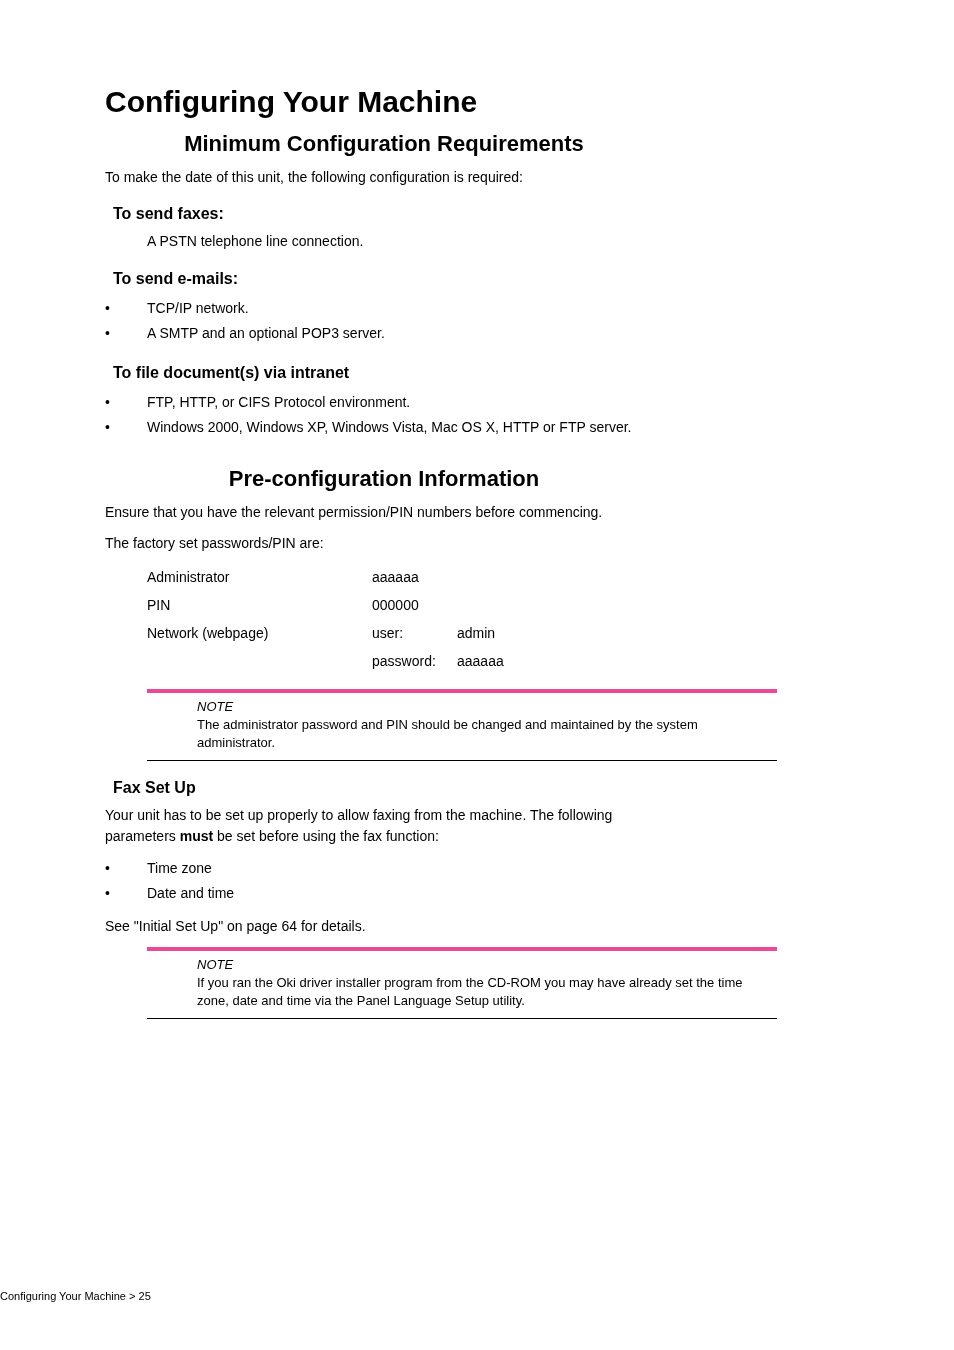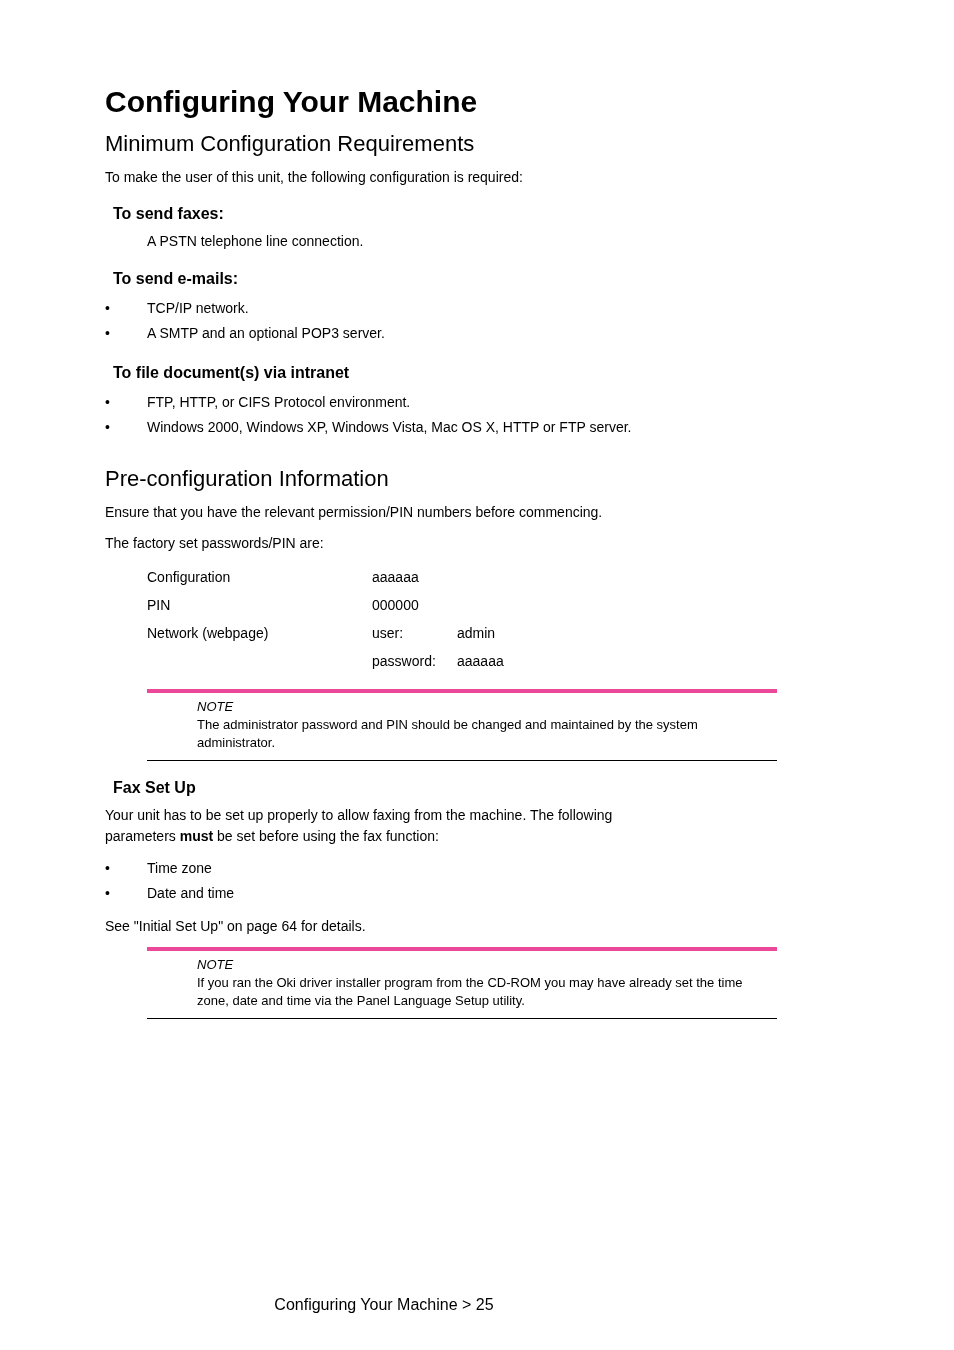--- a/index.html
+++ b/index.html
@@ -16,22 +16,23 @@
     box-sizing: border-box;
     position: relative;
   }
   h1 {
     font-size: 30px;
     font-weight: bold;
     margin: 0 0 12px 0;
   }
   h2 {
     font-size: 22px;
-    font-weight: normal;
+    font-weight: bold;
     margin: 0 0 10px 0;
+    text-align: center;
   }
   h3 {
     font-size: 16px;
     font-weight: bold;
     margin: 18px 0 8px 8px;
   }
   p {
     font-size: 14px;
     line-height: 1.45;
     margin: 0 0 10px 0;
@@ -81,38 +82,38 @@
     font-style: italic;
     font-size: 13px;
     margin-bottom: 2px;
   }
   .note-body {
     font-size: 13px;
     line-height: 1.4;
   }
   .footer {
     position: absolute;
-    bottom: 36px;
+    bottom: 48px;
     left: 0;
     width: 100%;
-    text-align: center;
-    font-size: 16px;
+    text-align: left;
+    font-size: 11px;
     color: #000;
   }
   .section-gap { margin-top: 26px; }
 </style>
 </head>
 <body>
 
 <div class="page">
 
   <h1>Configuring Your Machine</h1>
 
   <h2>Minimum Configuration Requirements</h2>
-  <p>To make the user of this unit, the following configuration is required:</p>
+  <p>To make the date of this unit, the following configuration is required:</p>
 
   <h3>To send faxes:</h3>
   <p class="indent">A PSTN telephone line connection.</p>
 
   <h3>To send e-mails:</h3>
   <ul class="bullets">
     <li>TCP/IP network.</li>
     <li>A SMTP and an optional POP3 server.</li>
   </ul>
 
@@ -122,21 +123,21 @@
     <li>Windows 2000, Windows XP, Windows Vista, Mac OS X, HTTP or FTP server.</li>
   </ul>
 
   <h2 class="section-gap">Pre-configuration Information</h2>
 
   <p>Ensure that you have the relevant permission/PIN numbers before commencing.</p>
   <p>The factory set passwords/PIN are:</p>
 
   <div class="cred-block">
     <div class="cred-row">
-      <div class="cred-label">Configuration</div>
+      <div class="cred-label">Administrator</div>
       <div class="cred-key">aaaaaa</div>
     </div>
     <div class="cred-row">
       <div class="cred-label">PIN</div>
       <div class="cred-key">000000</div>
     </div>
     <div class="cred-row">
       <div class="cred-label">Network (webpage)</div>
       <div class="cred-key">user:</div>
       <div class="cred-val">admin</div>

